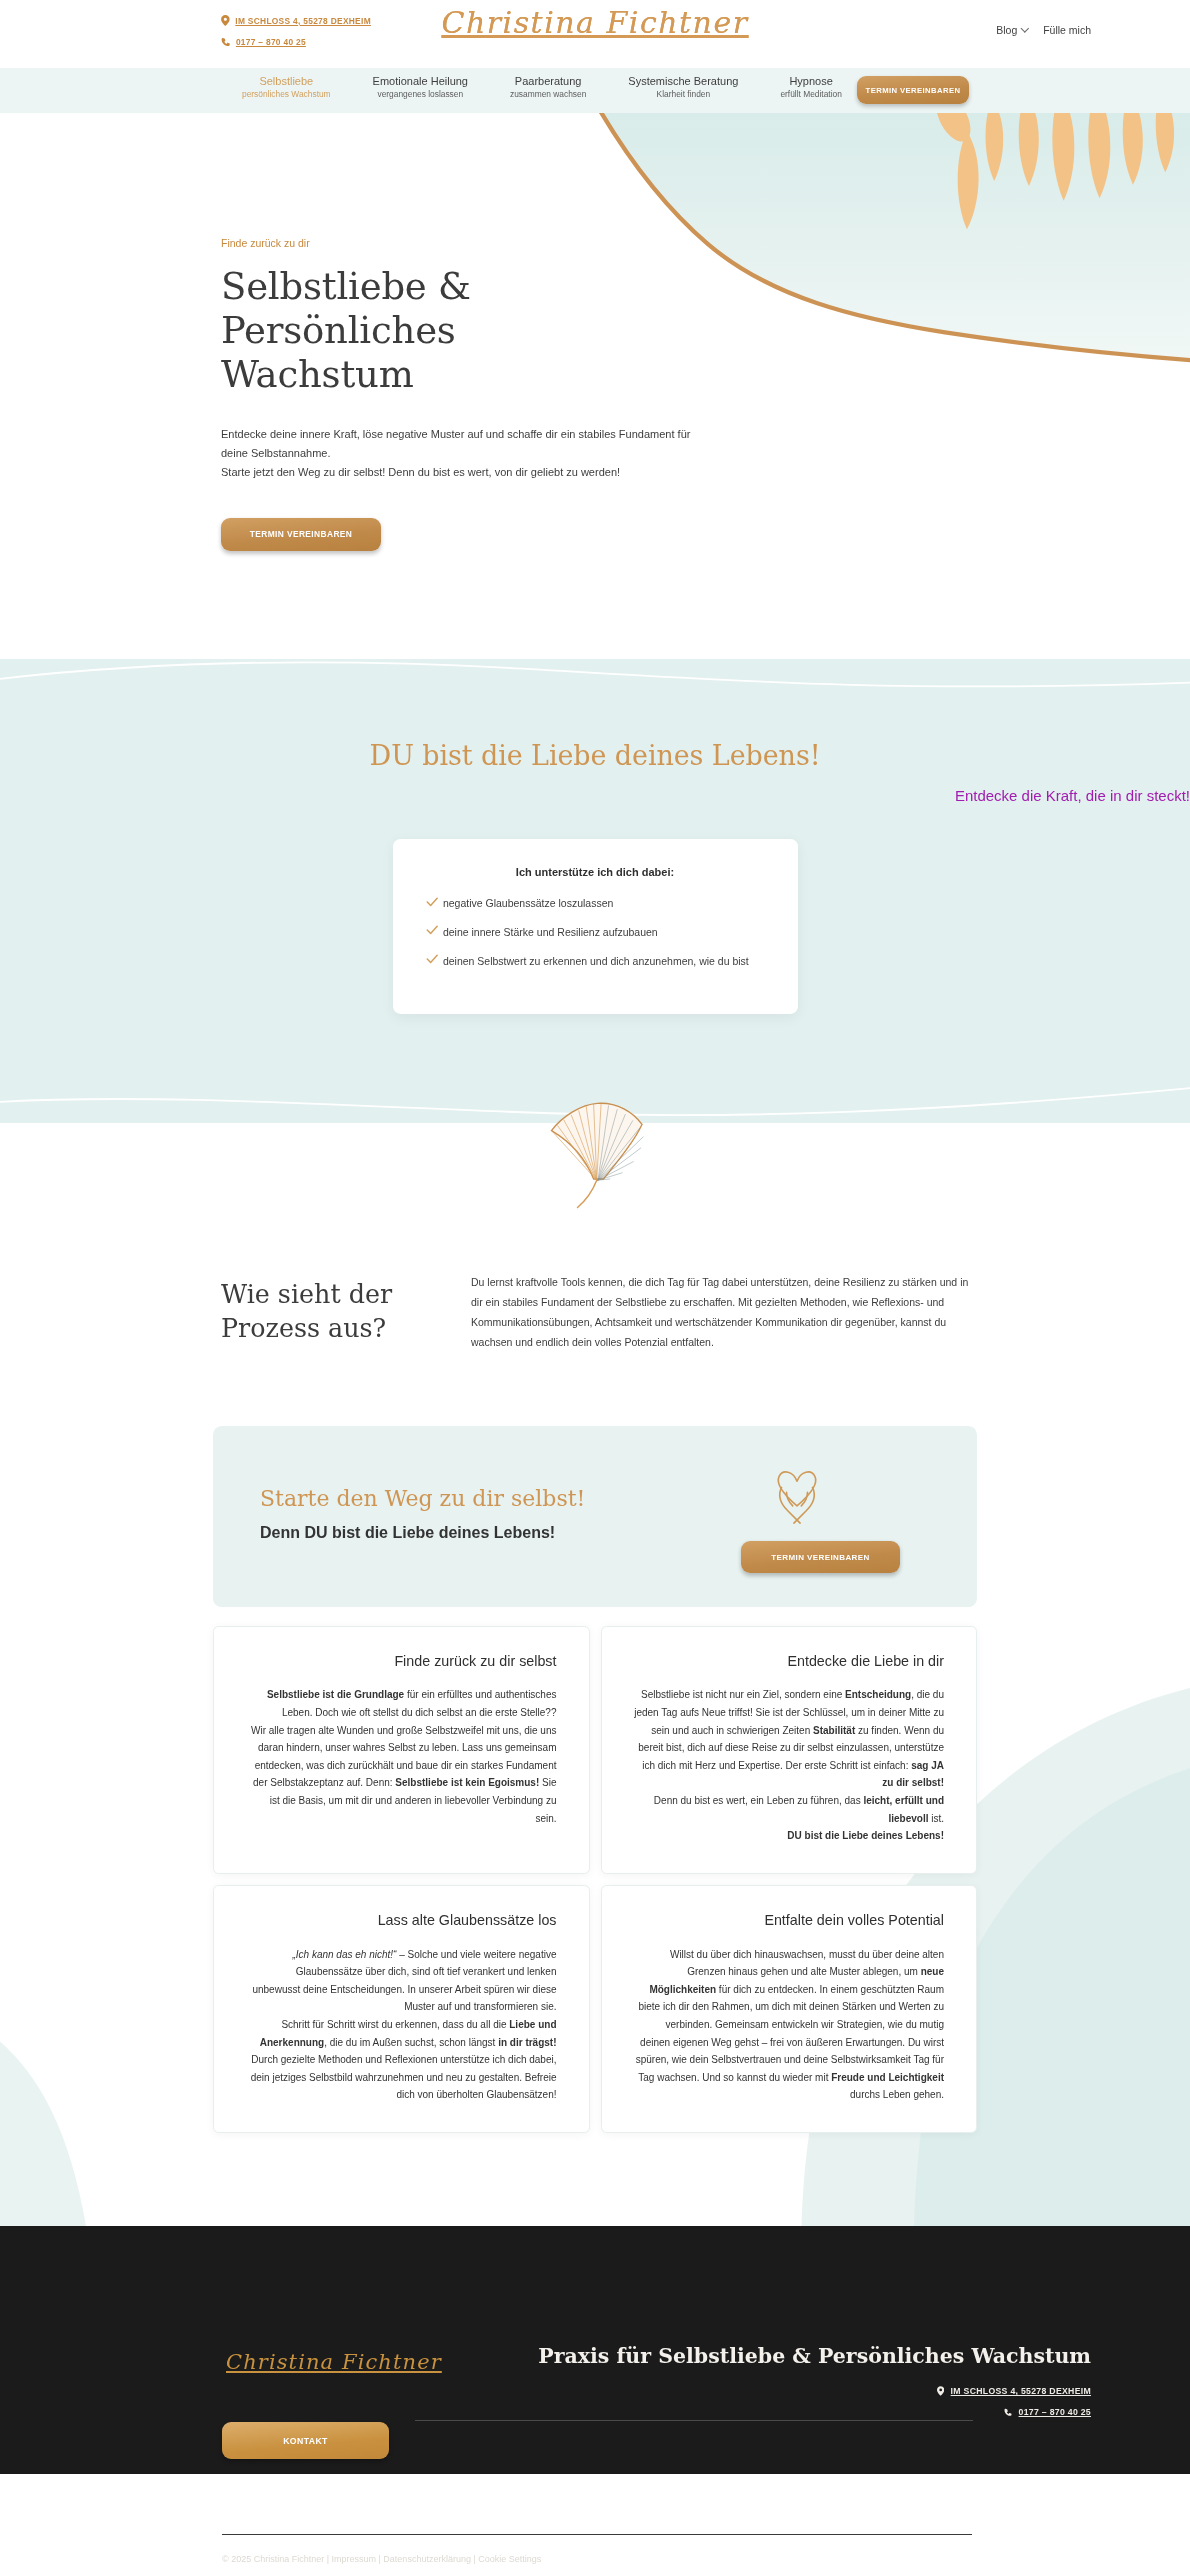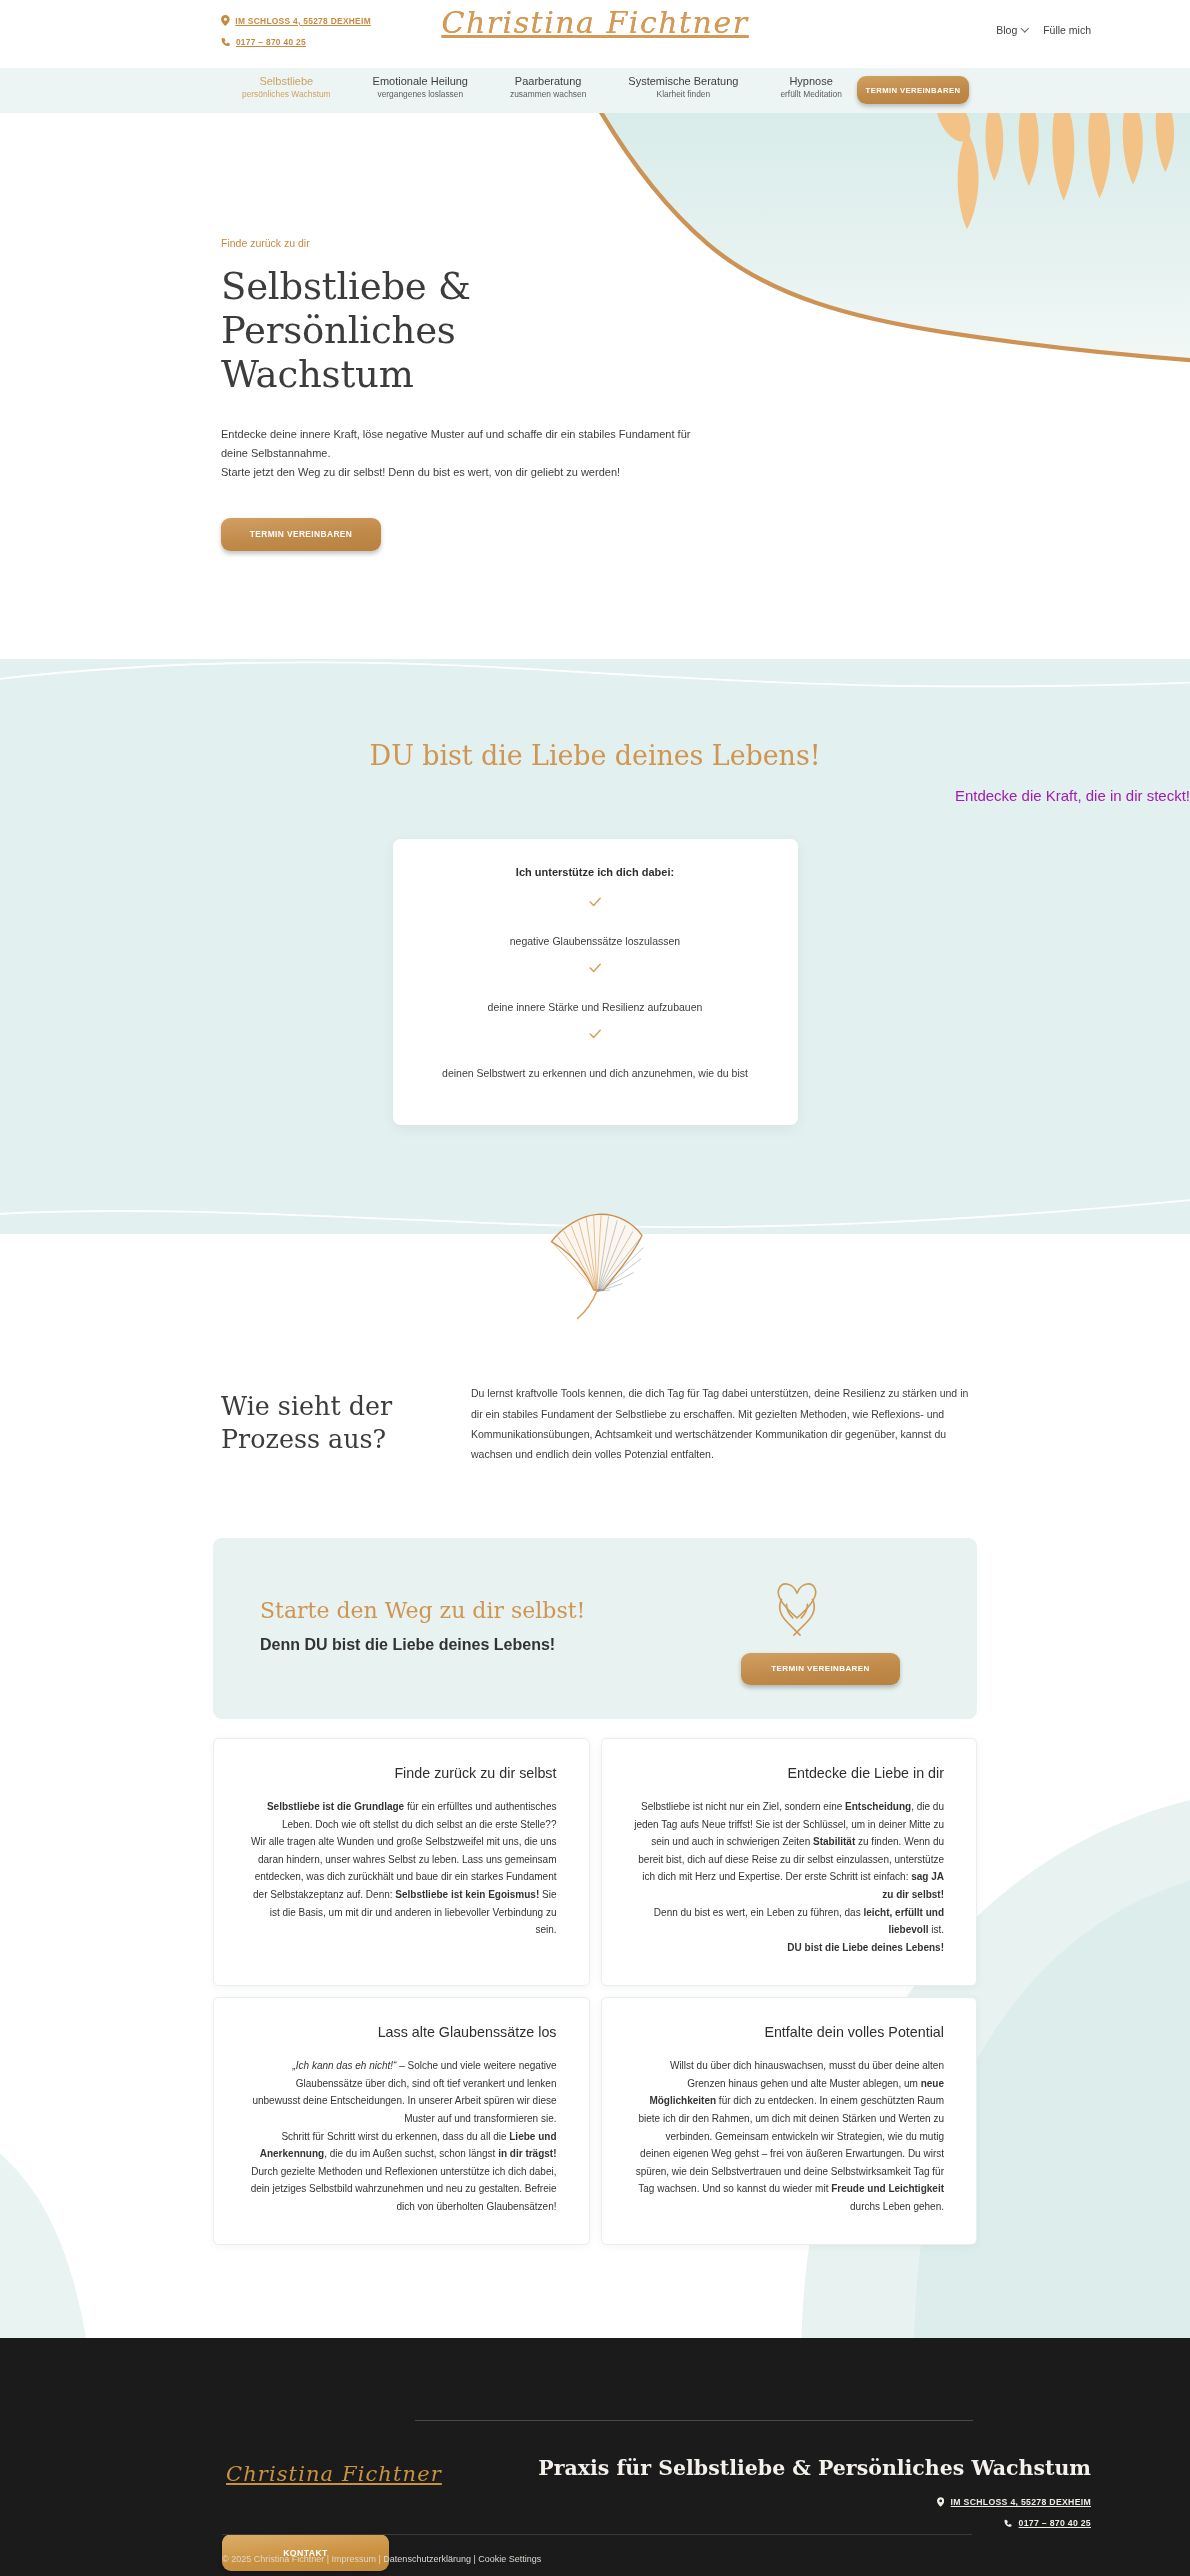--- a/index.html
+++ b/index.html
@@ -71,21 +71,21 @@
     text-align:center;letter-spacing:-0.1px;margin-bottom:16px;
   }
   .mint h3{font-size:15px;font-weight:400;color:#a21caf;text-align:right;margin-bottom:35px;}
   .mint-lead{font-size:11px;line-height:1.72;color:#3d3d3d;text-align:center;
     max-width:546px;margin:0 auto 43px;}
   .white-card{
     width:405px;margin:16px auto;background:#fff;border-radius:7.4px;
     padding:27px 33px 32px;box-shadow:0 3.1px 13.6px rgba(0,0,0,.055);
   }
   .white-card h4{font-size:11px;font-weight:700;color:#2f2f2f;text-align:center;margin-bottom:17.4px;}
-  .check-item{display:flex;gap:26px;align-items:center;margin-bottom:11.8px;flex-direction:column;}
+  .check-item{display:flex;gap:5px;align-items:flex-start;margin-bottom:11.8px;}
   .check-mark{flex:0 0 auto;margin-top:1.2px;}
   .check-text{font-size:10.5px;line-height:1.62;color:#3d3d3d;max-width:347px;}
 
   
   .ginkgo-band{position:relative;height:112px;background:#fff;}
   .ginkgo-band svg{position:absolute;left:524px;top:-37px;}
 
   
   .process{position:relative;background:#fff;padding:37px 0 0;}
   .process-inner{width:1190px;position:relative;}

